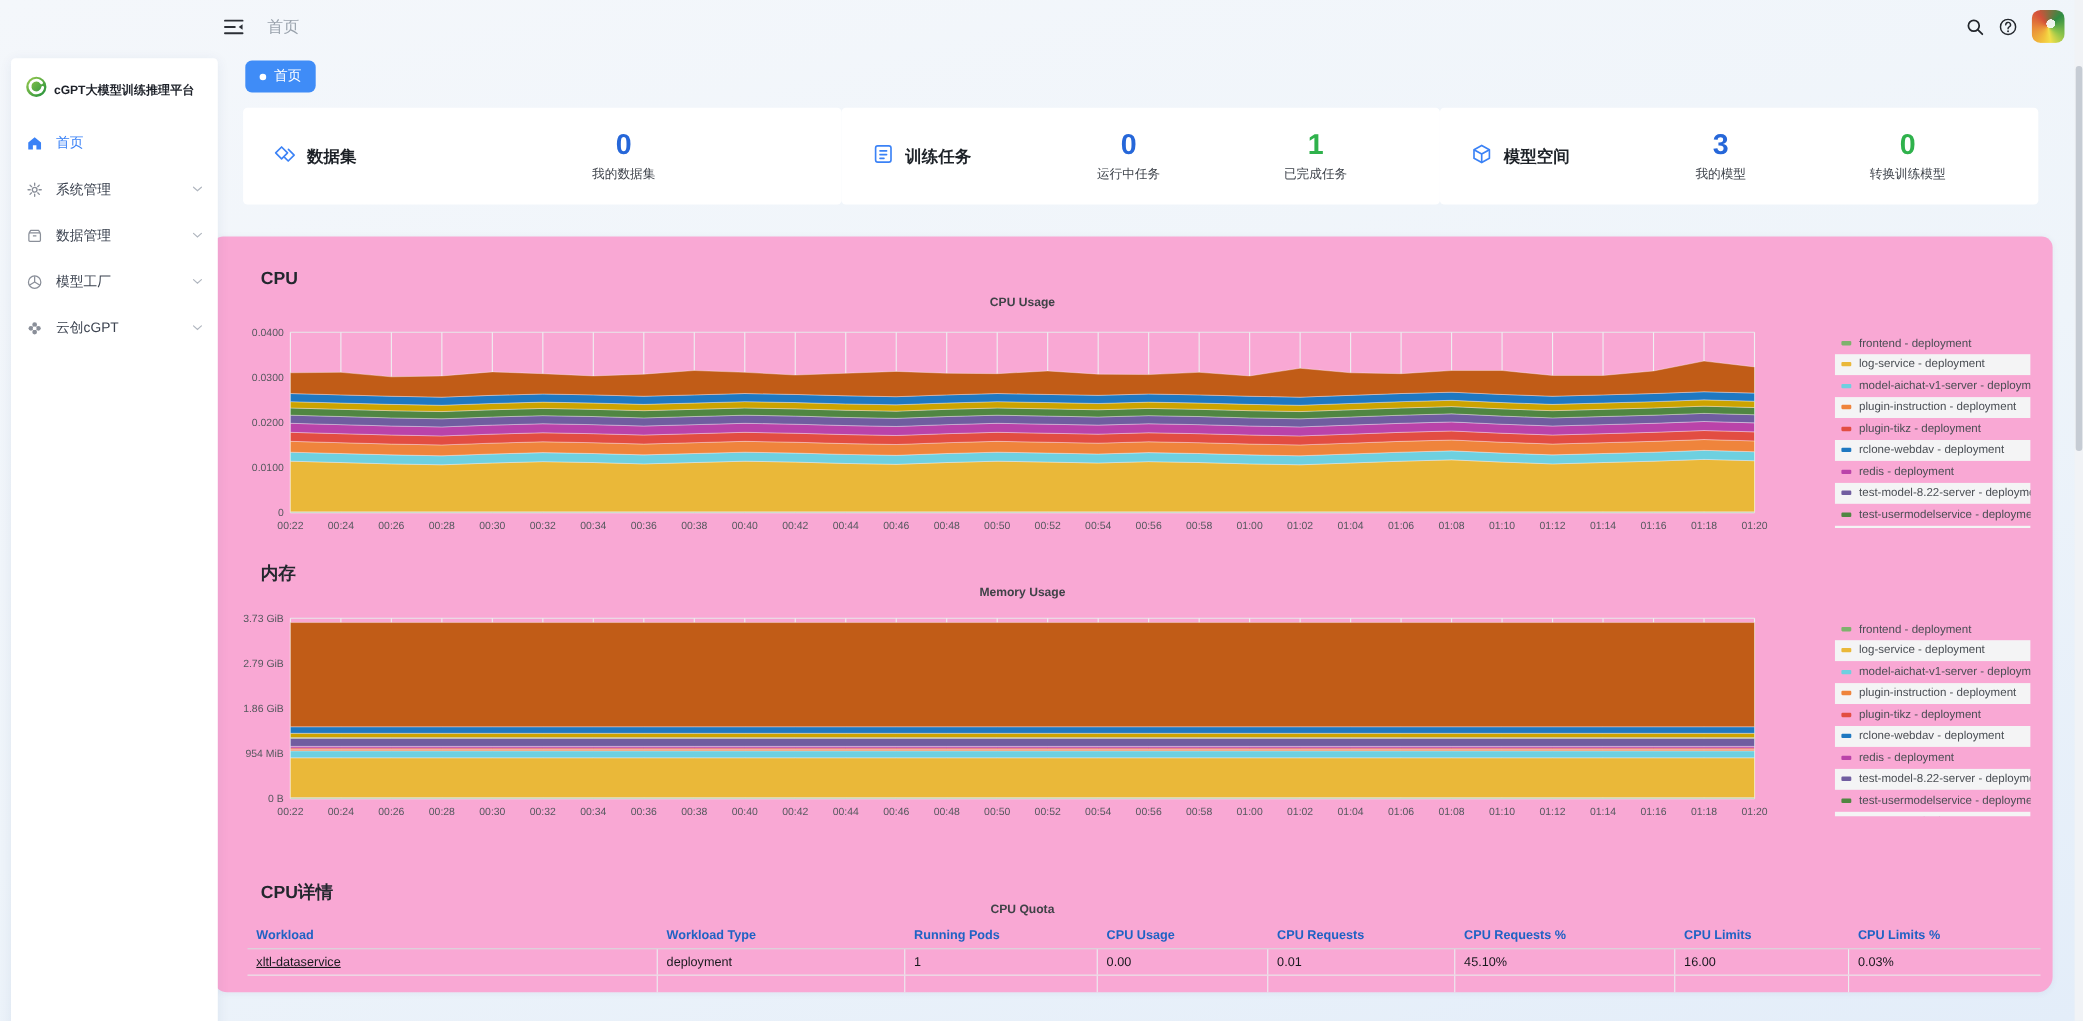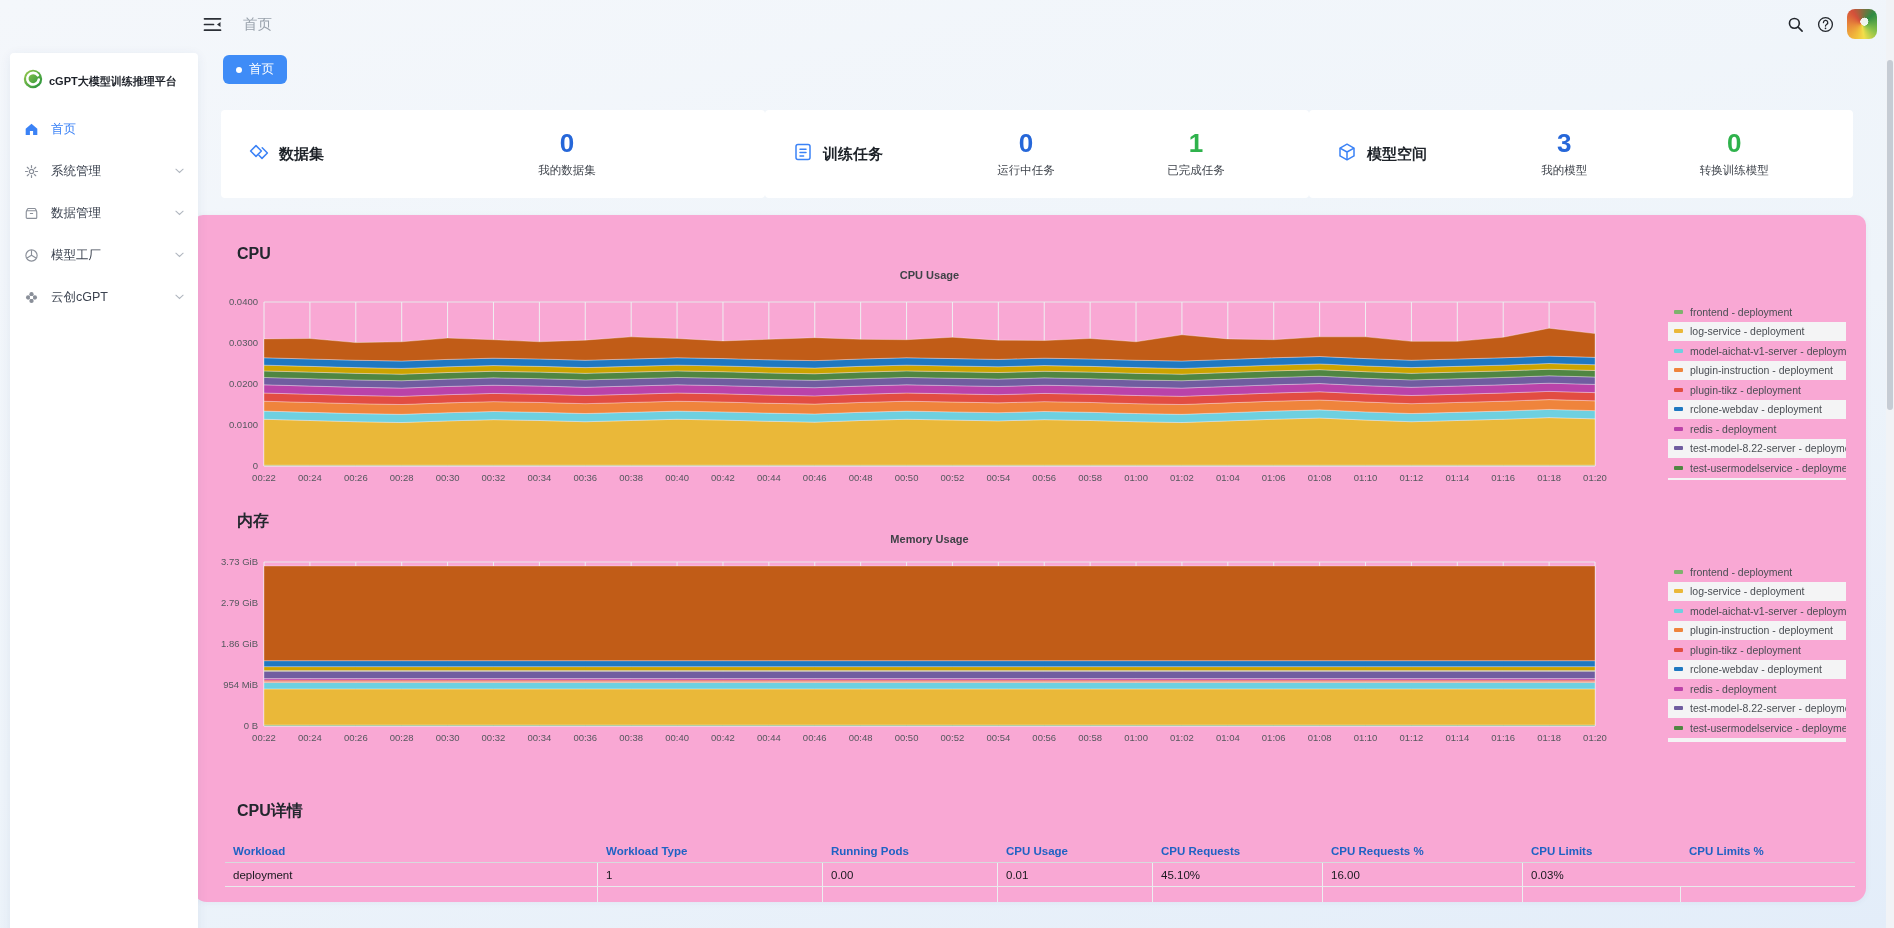--- a/index.html
+++ b/index.html
@@ -34,21 +34,21 @@
       radial-gradient(circle at 58% 42%, rgba(255,255,255,.9) 0 16%, rgba(255,255,255,0) 17%),
       conic-gradient(from 200deg,#f2c23c,#e8893a 18%,#d4503a 34%,#2f8c44 58%,#8bc34a 78%,#f2df4a 92%,#f2c23c); }
 
   
   .page-tab { position:absolute; left:223px; top:55px; height:29px; padding:0 13px;
     background:#3f8cf7; color:#fff; border-radius:6px; display:flex; align-items:center; gap:7px;
     font-size:12.5px; cursor:pointer; }
   .page-tab .dot { width:6px; height:6px; border-radius:50%; background:#fff; }
 
   
-  .stats-row { position:absolute; left:221px; top:110px; width:1632px; height:88px;
+  .stats-row { position:absolute; left:221px; top:98px; width:1632px; height:88px;
     display:flex; }
   .stat-card { flex:1; background:#fff; border-radius:4px; display:flex; align-items:center;
     padding:0 28px; cursor:pointer; }
   .stat-head { display:flex; align-items:center; gap:10px; width:148px; flex:0 0 auto; }
   .stat-head .label { font-size:15px; font-weight:bold; color:#1d2228; white-space:nowrap; }
   .metrics { flex:1; display:flex; justify-content:space-around; }
   .metric { text-align:center; }
   .metric .num { font-size:26px; font-weight:bold; line-height:1; }
   .metric .num.blue { color:#2667d9; } .metric .num.green { color:#2fb24c; }
   .metric .cap { margin-top:7px; font-size:11.5px; color:#3e434b; }
@@ -505,33 +505,37 @@
       <div class="legend-row">
         <span class="legend-mark" style="background:#508642"></span>
         <span>test-usermodelservice - deployment</span>
       </div>
       <div class="legend-row striped">
         <span>test08-server - deployment</span>
       </div>
     </div>
 
   <div class="sec-title" style="left:44px; top:586px;">CPU详情</div>
+  <div class="chart-title" style="top:606px;">CPU Quota</div>
   <div class="quota-table" style="top:625px;" id="table-slot">
       <div class="t-row t-head">
         <div class="t-cell">Workload</div>
         <div class="t-cell">Workload Type</div>
         <div class="t-cell">Running Pods</div>
         <div class="t-cell">CPU Usage</div>
         <div class="t-cell">CPU Requests</div>
         <div class="t-cell">CPU Requests %</div>
         <div class="t-cell">CPU Limits</div>
         <div class="t-cell">CPU Limits %</div>
       </div>
       <div class="t-body">
         <div class="t-row">
+          <div class="t-cell">
+            <span class="workload-link">xltl-dataservice</span>
+          </div>
           <div class="t-cell">deployment</div>
           <div class="t-cell">1</div>
           <div class="t-cell">0.00</div>
           <div class="t-cell">0.01</div>
           <div class="t-cell">45.10%</div>
           <div class="t-cell">16.00</div>
           <div class="t-cell">0.03%</div>
         </div>
         <div class="t-row">
           <div class="t-cell"></div>

